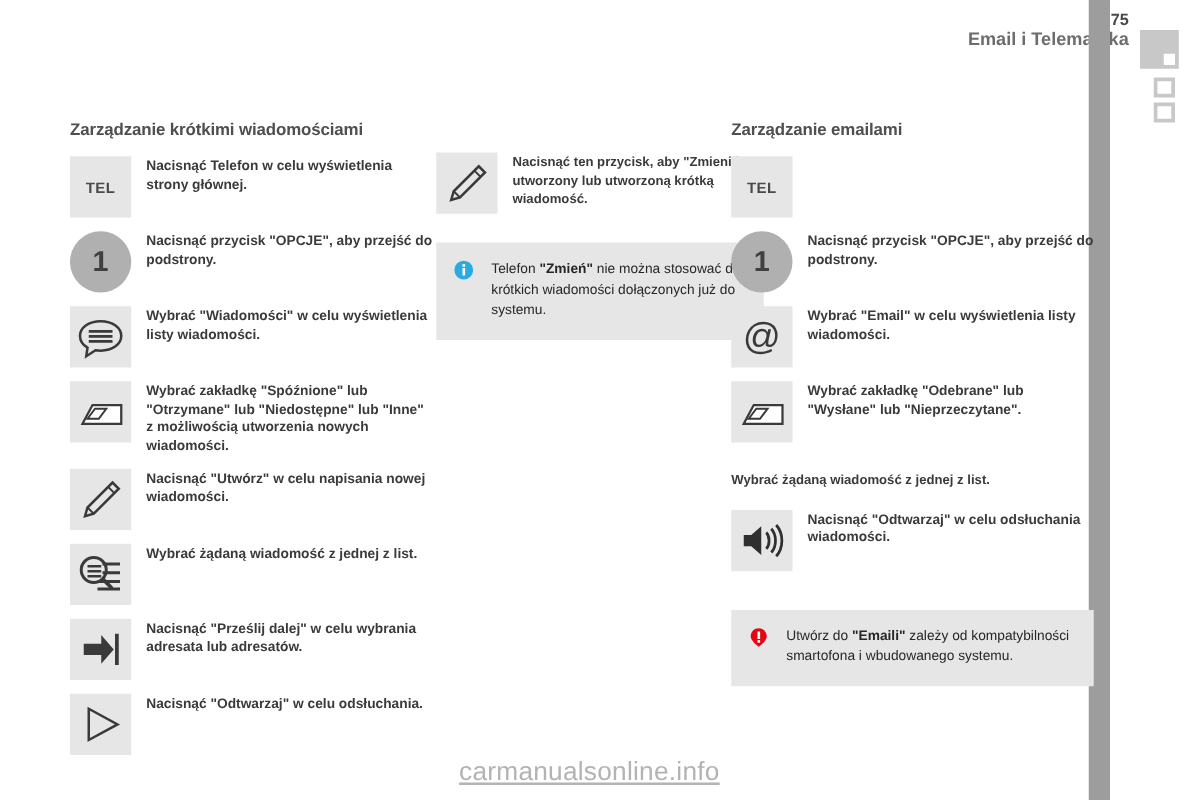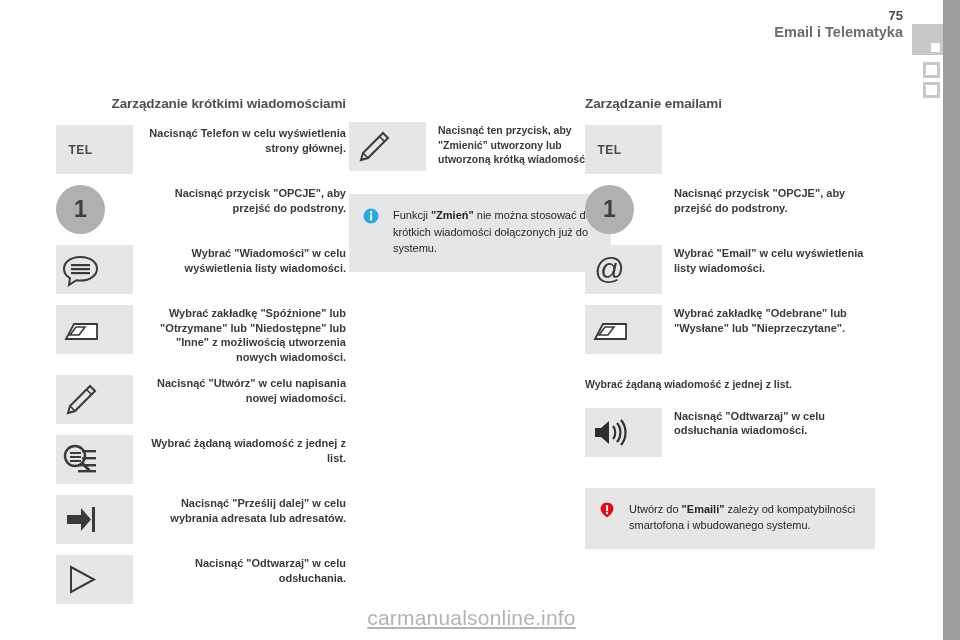--- a/index.html
+++ b/index.html
@@ -12,21 +12,21 @@
     background: #ffffff;
     font-family: "Liberation Sans", sans-serif;
     overflow: hidden;
     position: relative;
   }
 
   
   .page {
     position: absolute;
     left: 0; top: 0;
-    width: 960px; height: 640px;
+    width: 888px; height: 640px;
     background: #ffffff;
   }
 
   
   .edge-strip {
     position: absolute;
     right: 0; top: 0;
     width: 17px; height: 640px;
     background: #9d9d9d;
   }
@@ -86,21 +86,21 @@
     background: #ffffff;
   }
   .tab-sm-1 { top: 62px; }
   .tab-sm-2 { top: 82px; }
 
   
   .col {
     position: absolute;
     top: 96px;
   }
-  .col-left   { left: 56px;  width: 290px; text-align: right; }
+  .col-left   { left: 56px;  width: 290px; }
   .col-mid    { left: 349px; width: 262px; }
   .col-right  { left: 585px; width: 290px; }
 
   .sec-title {
     font-size: 13.5px;
     font-weight: bold;
     color: #4f4f4f;
     margin: 0 0 14px 0;
     letter-spacing: -0.1px;
   }
@@ -111,21 +111,20 @@
     align-items: flex-start;
     margin-bottom: 11px;
   }
   .step-icon {
     flex: 0 0 49px;
     width: 49px;
     height: 49px;
     background: #e6e6e6;
     position: relative;
     margin-right: 12px;
-    padding-left: 28px;
   }
   .step-icon.circle {
     background: transparent;
   }
   .step-text {
     flex: 1 1 auto;
     font-size: 11px;
     line-height: 14.5px;
     font-weight: bold;
     color: #3a3a3a;
@@ -354,21 +353,21 @@
     <div class="spacer-12"></div>
 
     <div class="callout">
       <div class="callout-icon">
         <svg viewBox="0 0 16 16" width="16" height="16">
           <circle cx="8" cy="8" r="7.5" fill="#29abe2"></circle>
           <rect x="7" y="6.4" width="2.1" height="6" fill="#ffffff"></rect>
           <rect x="7" y="3.3" width="2.1" height="2.1" fill="#ffffff"></rect>
         </svg>
       </div>
-      <div class="callout-text"><span>Funkcji </span><b>"Zmień"</b><span> nie można stosować do krótkich wiadomości dołączonych już do systemu.</span></div>
+      <div class="callout-text"><span>Telefon </span><b>"Zmień"</b><span> nie można stosować do krótkich wiadomości dołączonych już do systemu.</span></div>
     </div>
   </div>
 
   <div class="col col-right">
     <div class="sec-title">Zarządzanie emailami</div>
 
     <div class="step">
       <div class="step-icon">
         <div class="ico-tel">TEL</div>
       </div>

